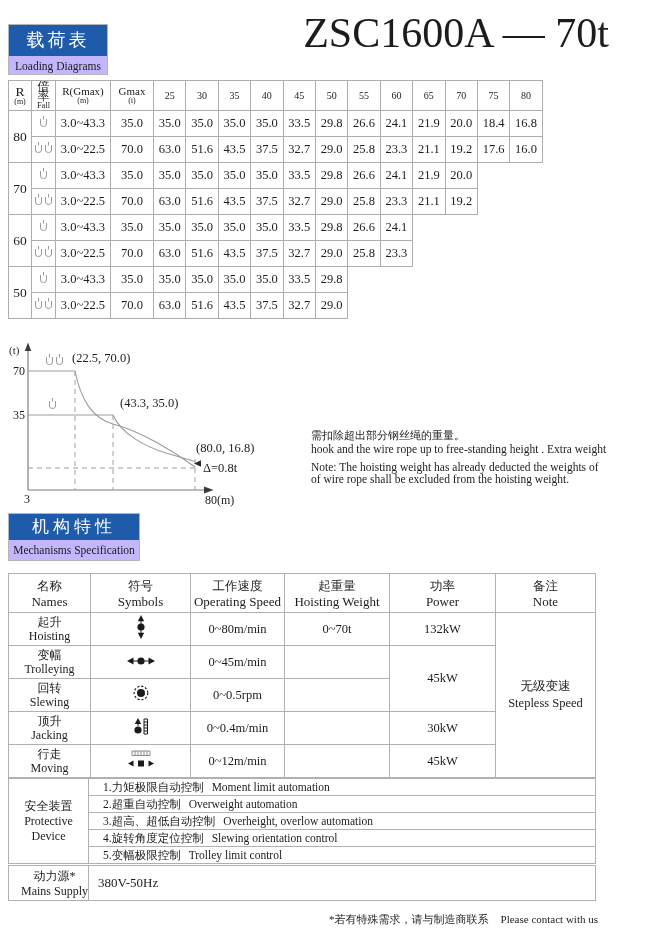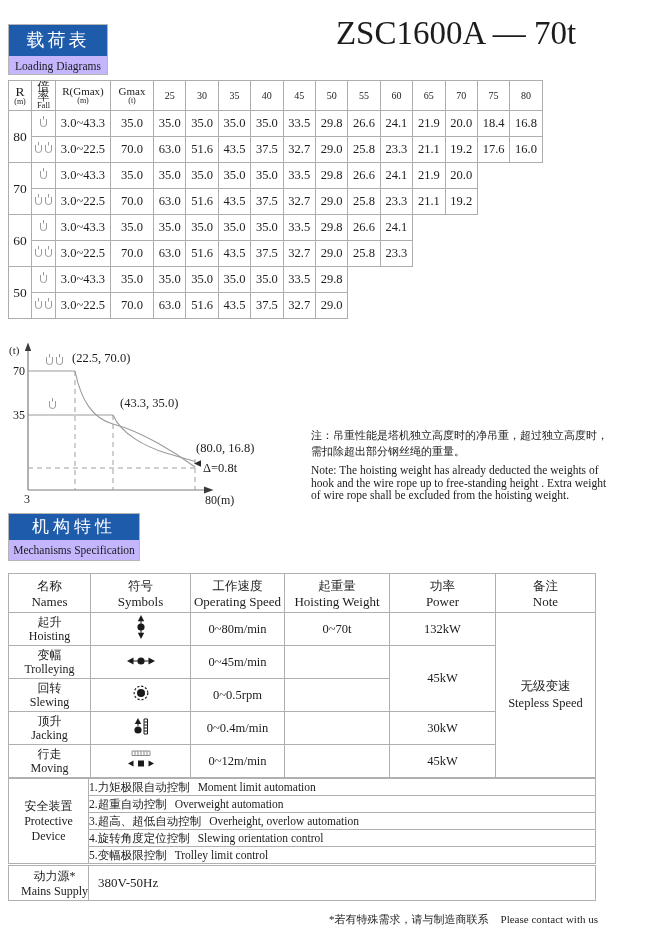--- a/index.html
+++ b/index.html
@@ -12,21 +12,21 @@
   .secbox{position:absolute;border:1px solid #b5b5b5;background:#c4b5fd;text-align:center;}
   .secbox .zh{background:#1e5baa;color:#fff;display:block;}
   #box-loading{left:8px;top:24px;width:98px;}
   #box-loading .zh{height:31px;line-height:31px;font-size:18px;letter-spacing:3px;}
   #box-loading .en{font-size:11.5px;line-height:16px;white-space:nowrap;}
   #box-mech{left:8px;top:513px;width:130px;}
   #box-mech .zh{height:26px;line-height:26px;font-size:17px;letter-spacing:4px;}
   #box-mech .en{font-size:11.5px;line-height:19px;white-space:nowrap;}
   
   #page-title{position:absolute;left:300px;top:14px;width:312px;text-align:center;
-    font-size:33px;line-height:38px;white-space:nowrap;}
+    font-size:42px;line-height:38px;white-space:nowrap;}
   
   #loading-table{position:absolute;left:8px;top:80px;border-collapse:collapse;table-layout:fixed;}
   #loading-table td,#loading-table th{border:1px solid #adadad;padding:0;text-align:center;
     font-weight:normal;font-size:12.5px;height:25px;overflow:hidden;}
   #loading-table tr.hd th{height:24px;}
   #loading-table th.num{font-size:10px;}
   #loading-table td.blank{border:none;}
   #loading-table .b{font-size:13.5px;line-height:12px;}
   #loading-table .m{font-size:11px;line-height:11px;white-space:nowrap;}
   #loading-table .zh10{font-size:12px;line-height:10px;}
@@ -54,21 +54,21 @@
   #mech-table .en{font-size:13px;line-height:15px;}
   #mech-table td.namec .zh{font-size:12px;line-height:14px;}
   #mech-table td.namec .en{font-size:12px;line-height:14px;}
   #mech-table td.notec div{font-size:12.5px;line-height:17px;}
   
   #protective-table{position:absolute;left:8px;top:778px;border-collapse:collapse;table-layout:fixed;}
   #protective-table td{border:1px solid #b0b0b0;padding:0;font-size:11.5px;overflow:hidden;}
   #protective-table td.plabel{text-align:center;}
   #protective-table td.plabel .zh{font-size:12px;line-height:16px;}
   #protective-table td.plabel .en{font-size:12px;line-height:15px;}
-  #protective-table td.pitem{height:16px;text-align:left;padding-left:0;white-space:nowrap;}
+  #protective-table td.pitem{height:16px;text-align:left;padding-left:14px;white-space:nowrap;}
   #protective-table .pen{margin-left:8px;}
   
   #mains-table{position:absolute;left:8px;top:865px;border-collapse:collapse;table-layout:fixed;}
   #mains-table td{border:1px solid #b0b0b0;padding:0;overflow:hidden;}
   #mains-table td.plabel{text-align:center;height:34px;padding-left:12px;}
   #mains-table td.plabel .zh{font-size:12px;line-height:15px;}
   #mains-table td.plabel .en{font-size:12px;line-height:14px;}
   #mains-table td.mval{text-align:left;padding-left:9px;font-size:13px;margin-left:32px;}
   
   #footer{position:absolute;left:250px;top:912px;width:348px;text-align:right;
@@ -331,24 +331,23 @@
       </svg>
     </span>
   <span class="fall1 icon">
       <svg width="9" height="13" viewBox="0 0 9 13">
         <path d="M4.5,1 V4.5 M1.5,4 V9 Q1.5,11.5 4.5,11.5 Q7.5,11.5 7.5,9 V4" fill="none" stroke="#9a9a9a" stroke-width="1"></path>
       </svg>
     </span>
 </div>
 
 <div id="note">
-  <div class="zh">注：吊重性能是塔机独立高度时的净吊重，超过独立高度时，</div>
   <div class="zh">需扣除超出部分钢丝绳的重量。</div>
+  <div class="en" style="margin-top:0">hook and the wire rope up to free-standing height . Extra weight</div>
   <div class="en">Note: The hoisting weight has already deducted the weights of</div>
-  <div class="en" style="margin-top:0">hook and the wire rope up to free-standing height . Extra weight</div>
   <div class="en" style="margin-top:0">of wire rope shall be excluded from the hoisting weight.</div>
 </div>
 
 <div class="secbox" id="box-mech">
   <span class="zh">机构特性</span>
   <span class="en">Mechanisms Specification</span>
 </div>
 
 <table id="mech-table">
   <colgroup>

